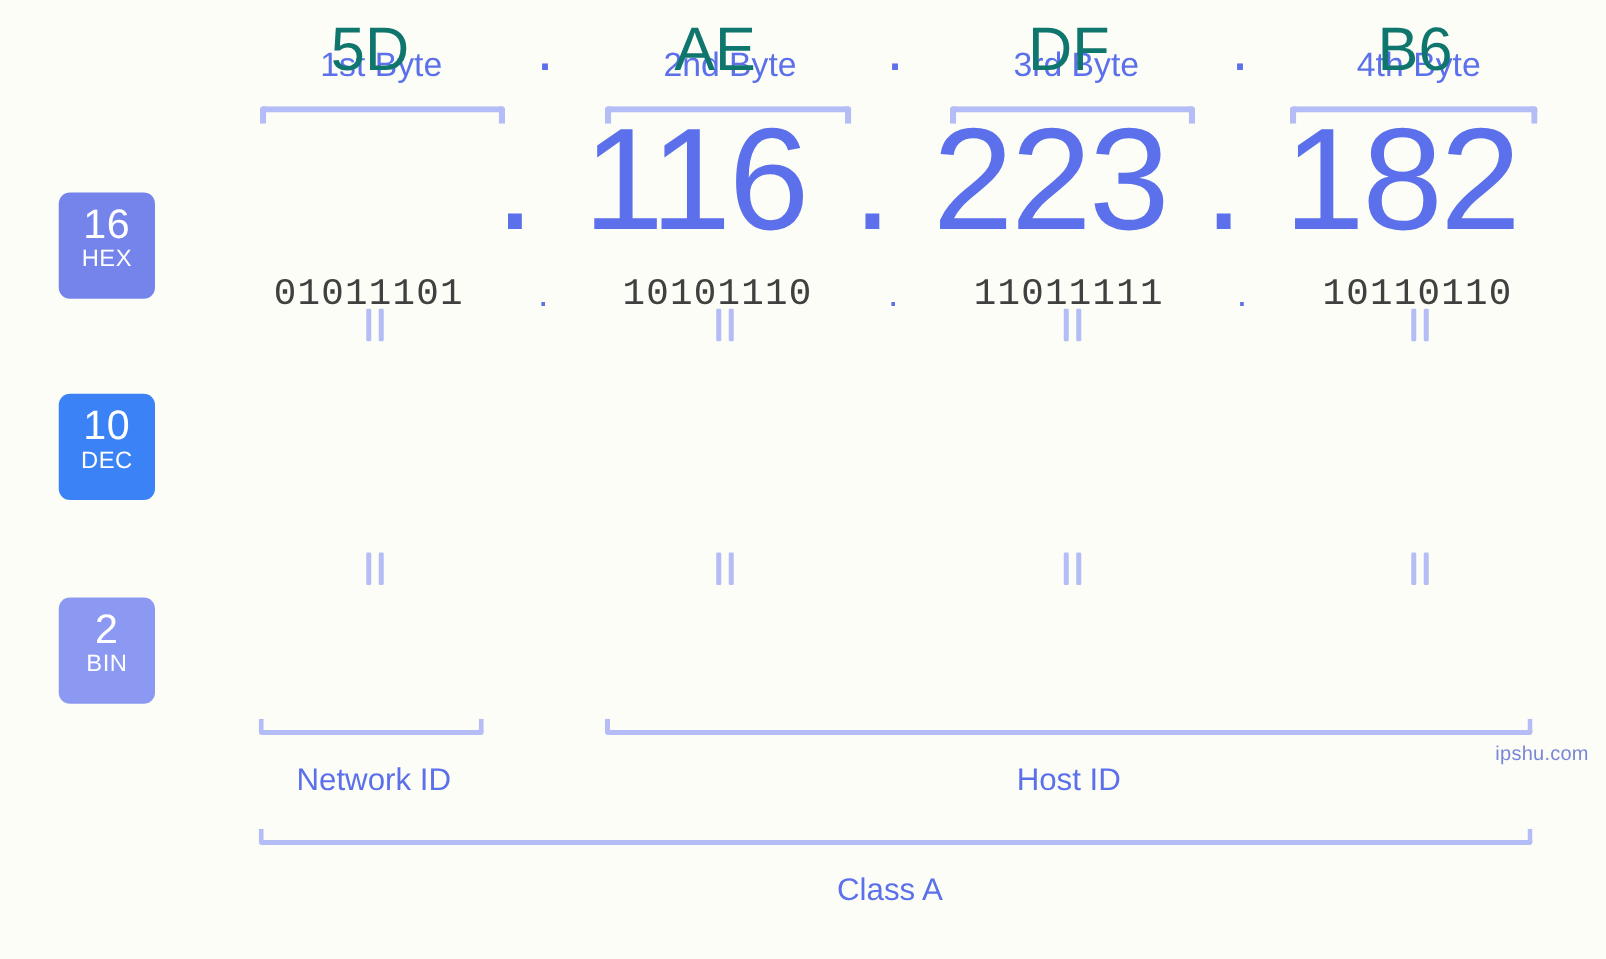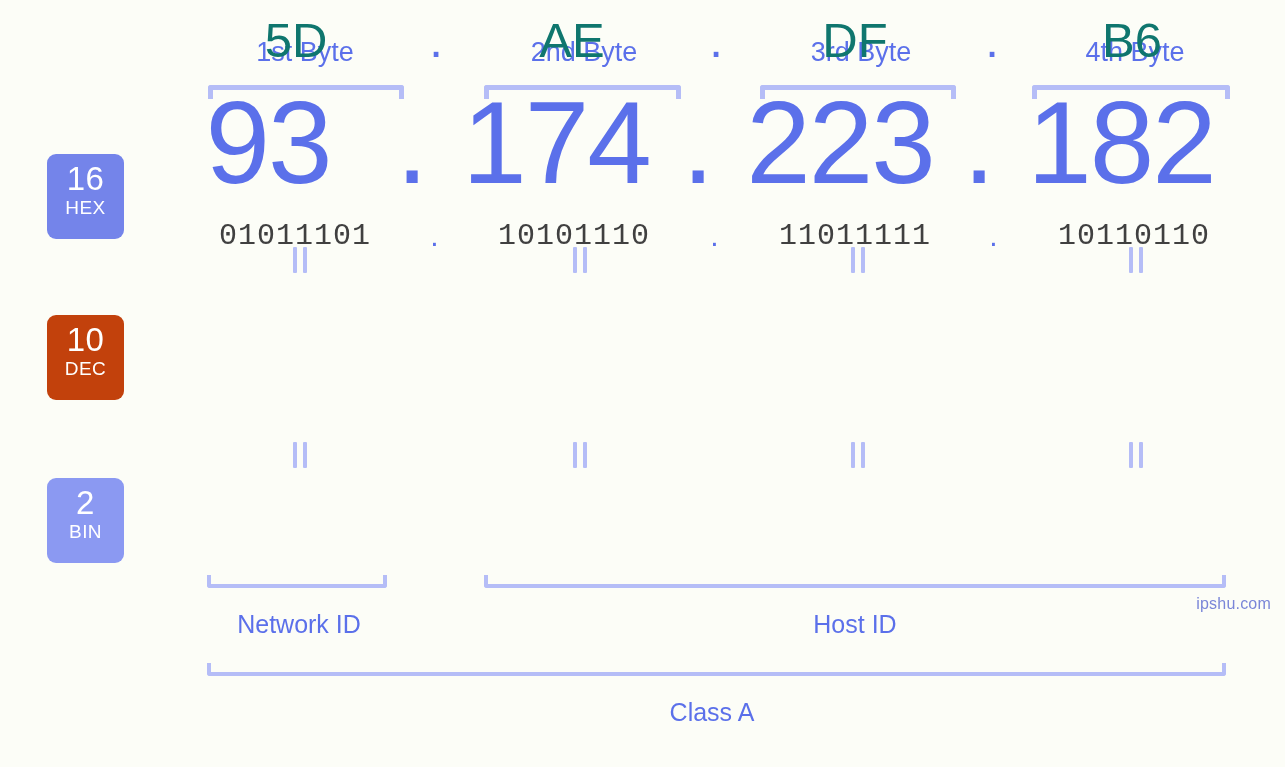--- a/index.html
+++ b/index.html
@@ -78,21 +78,21 @@
     letter-spacing: 0.5px;
   }
   .base-badge .name {
     display: block;
     font-size: 19px;
     line-height: 22px;
     font-weight: 400;
     letter-spacing: 0.4px;
   }
   #badge-hex { top: 154px; height: 85px; background: #7484ea; }
-  #badge-dec { top: 315px; height: 85px; background: #c2410c; }
+  #badge-dec { top: 315px; height: 85px; background: #3b82f6; }
   #badge-bin { top: 478px; height: 85px; background: #8b99f2; }
 
   .cell {
     position: absolute;
     text-align: center;
     white-space: nowrap;
   }
 
   
   #row-hex { top: 150px; height: 80px; }
@@ -218,23 +218,22 @@
     <div class="cell sep" style="left:952px; width:80px;">.</div>
     <div class="cell" style="left:1032px; width:200px;">B6</div>
   </div>
 
   <div class="eq-mark" style="left:293px; top:247px;" title="="><i></i><i></i></div>
   <div class="eq-mark" style="left:573px; top:247px;" title="="><i></i><i></i></div>
   <div class="eq-mark" style="left:851px; top:247px;" title="="><i></i><i></i></div>
   <div class="eq-mark" style="left:1129px; top:247px;" title="="><i></i><i></i></div>
 
   <div id="row-dec">
-    <div class="cell" style="left:160px; width:216px;">93</div>
     <div class="cell sep" style="left:378px; width:66px;">.</div>
-    <div class="cell" style="left:430px; width:252px;">174</div>
+    <div class="cell" style="left:430px; width:252px;">116</div>
     <div class="cell sep" style="left:664px; width:66px;">.</div>
     <div class="cell" style="left:714px; width:252px;">223</div>
     <div class="cell sep" style="left:945px; width:66px;">.</div>
     <div class="cell" style="left:995px; width:252px;">182</div>
   </div>
 
   <div class="eq-mark" style="left:293px; top:442px;" title="="><i></i><i></i></div>
   <div class="eq-mark" style="left:573px; top:442px;" title="="><i></i><i></i></div>
   <div class="eq-mark" style="left:851px; top:442px;" title="="><i></i><i></i></div>
   <div class="eq-mark" style="left:1129px; top:442px;" title="="><i></i><i></i></div>

